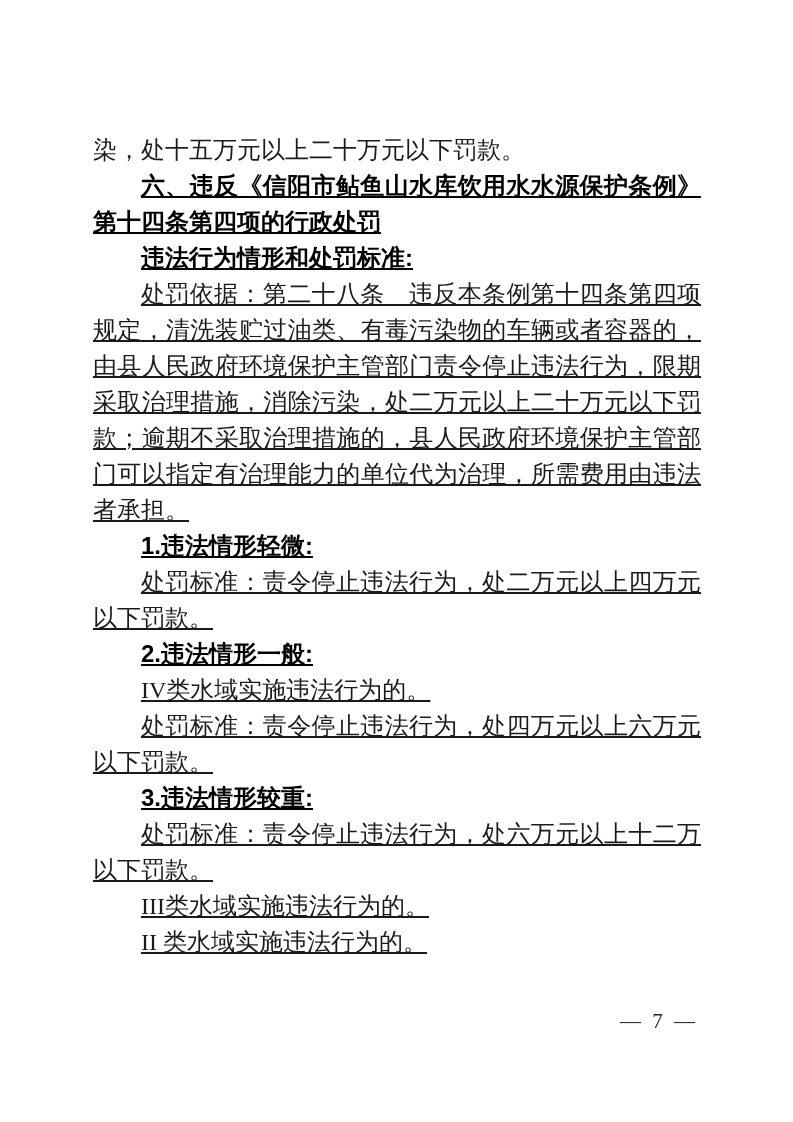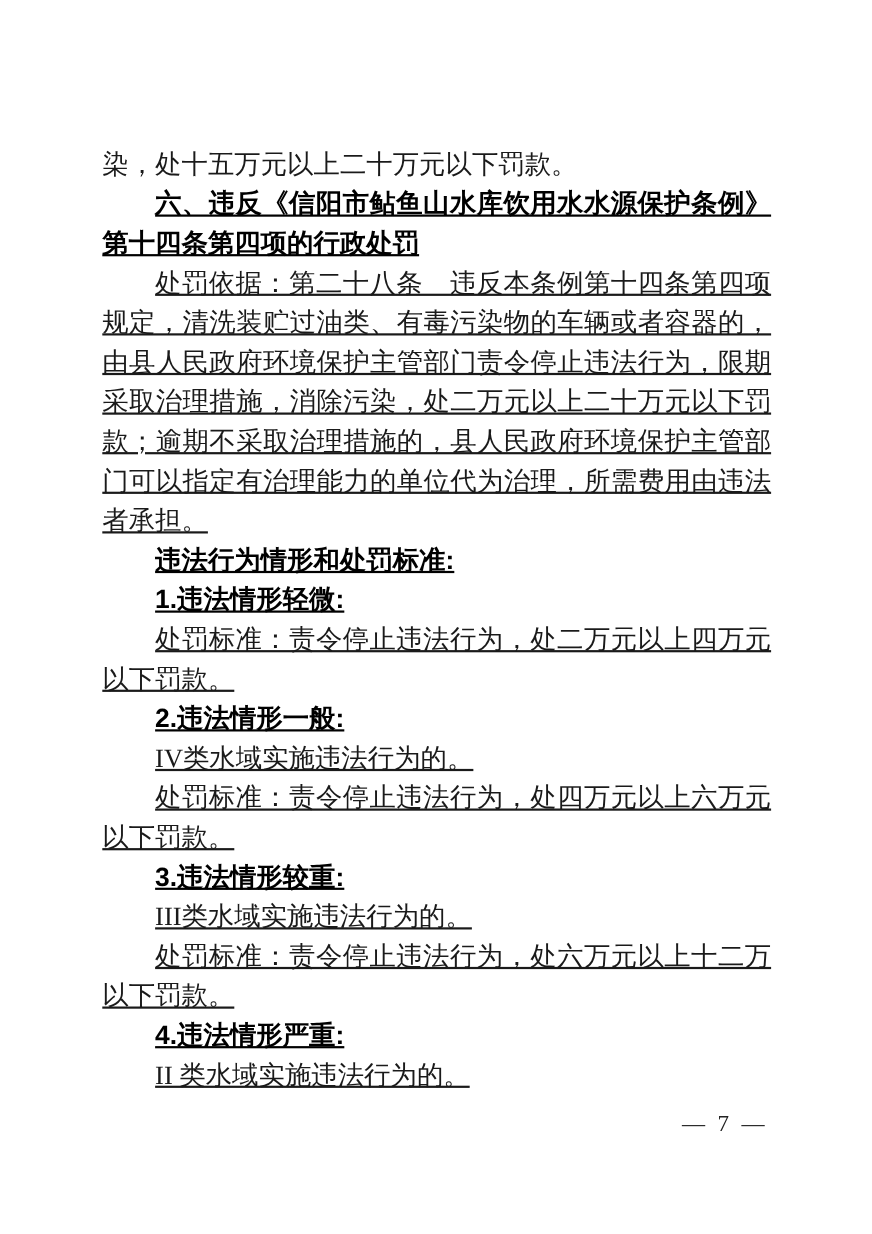--- a/index.html
+++ b/index.html
@@ -52,27 +52,26 @@
     font-family: "Liberation Serif", "DejaVu Serif", serif;
   }
 </style>
 </head>
 <body>
 
 <div class="page">
   <div class="content">
       <p class="para body">染，处十五万元以上二十万元以下罚款。</p>
       <p class="para heading indent">六、违反《信阳市鲇鱼山水库饮用水水源保护条例》第十四条第四项的行政处罚</p>
+      <p class="para heading indent">违法行为情形和处罚标准:</p>
       <p class="para body indent">处罚依据：第二十八条　违反本条例第十四条第四项规定，清洗装贮过油类、有毒污染物的车辆或者容器的，由县人民政府环境保护主管部门责令停止违法行为，限期采取治理措施，消除污染，处二万元以上二十万元以下罚款；逾期不采取治理措施的，县人民政府环境保护主管部门可以指定有治理能力的单位代为治理，所需费用由违法者承担。</p>
-      <p class="para heading indent">违法行为情形和处罚标准:</p>
       <p class="para heading indent">1.违法情形轻微:</p>
       <p class="para body indent">处罚标准：责令停止违法行为，处二万元以上四万元以下罚款。</p>
       <p class="para heading indent">2.违法情形一般:</p>
       <p class="para body indent">IV类水域实施违法行为的。</p>
       <p class="para body indent">处罚标准：责令停止违法行为，处四万元以上六万元以下罚款。</p>
       <p class="para heading indent">3.违法情形较重:</p>
+      <p class="para body indent">处罚标准：责令停止违法行为，处六万元以上十二万以下罚款。</p>
       <p class="para body indent">III类水域实施违法行为的。</p>
-      <p class="para body indent">处罚标准：责令停止违法行为，处六万元以上十二万以下罚款。</p>
-      <p class="para heading indent">4.违法情形严重:</p>
       <p class="para body indent">II 类水域实施违法行为的。</p>
     </div>
   <div class="footer">— 7 —</div>
 </div>
 
 </body></html>

